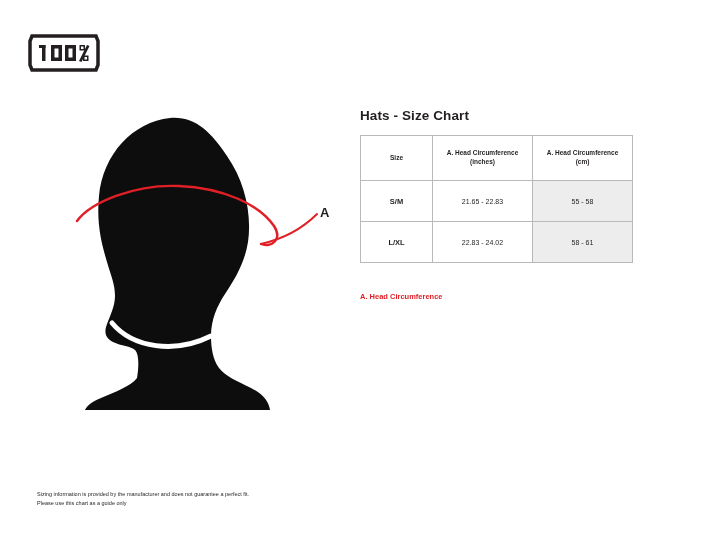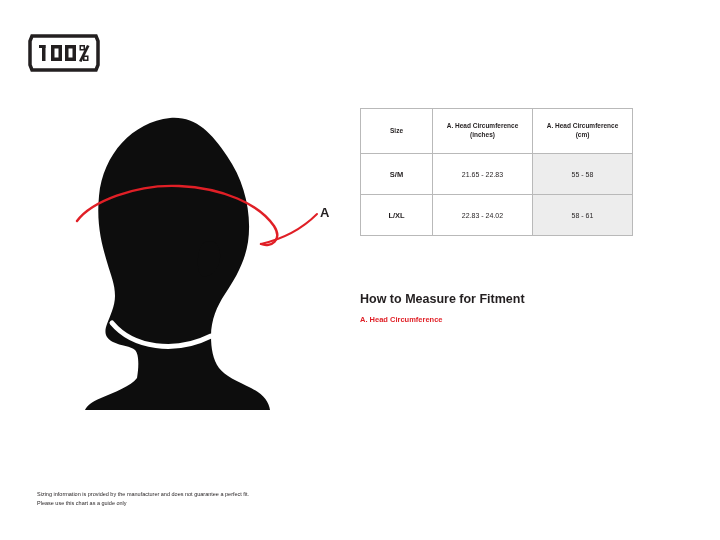--- a/index.html
+++ b/index.html
@@ -196,20 +196,21 @@
         C 228 130, 216 138, 206 134"></path>
 
       <path fill="none" stroke="#e01f26" stroke-width="2" stroke-linecap="round" d="
         M206 134 C 232 128, 250 116, 262 104"></path>
     </svg>
   </div>
 
   <div class="callout-letter">A</div>
 
   <div class="right-col">
+    <h2 class="chart-title">Hats - Size Chart</h2>
 
     <table class="size-chart">
       <colgroup>
           <col class="c1">
           <col class="c2">
           <col class="c3">
         </colgroup>
       <thead>
         <tr>
           <th>
@@ -234,21 +235,20 @@
         <tr>
           <td class="size-cell">L/XL</td>
           <td>22.83 - 24.02</td>
           <td class="shade">58 - 61</td>
         </tr>
       </tbody>
     </table>
   </div>
 
   <div class="howto">
-    <h3 class="howto-title">How to Measure for Fitment</h3>
     <p class="measure-label">A. Head Circumference</p>
   </div>
 
   <div class="footer">
     <div>Sizing information is provided by the manufacturer and does not guarantee a perfect fit.</div>
     <div>Please use this chart as a guide only</div>
   </div>
 
 </div>
 

